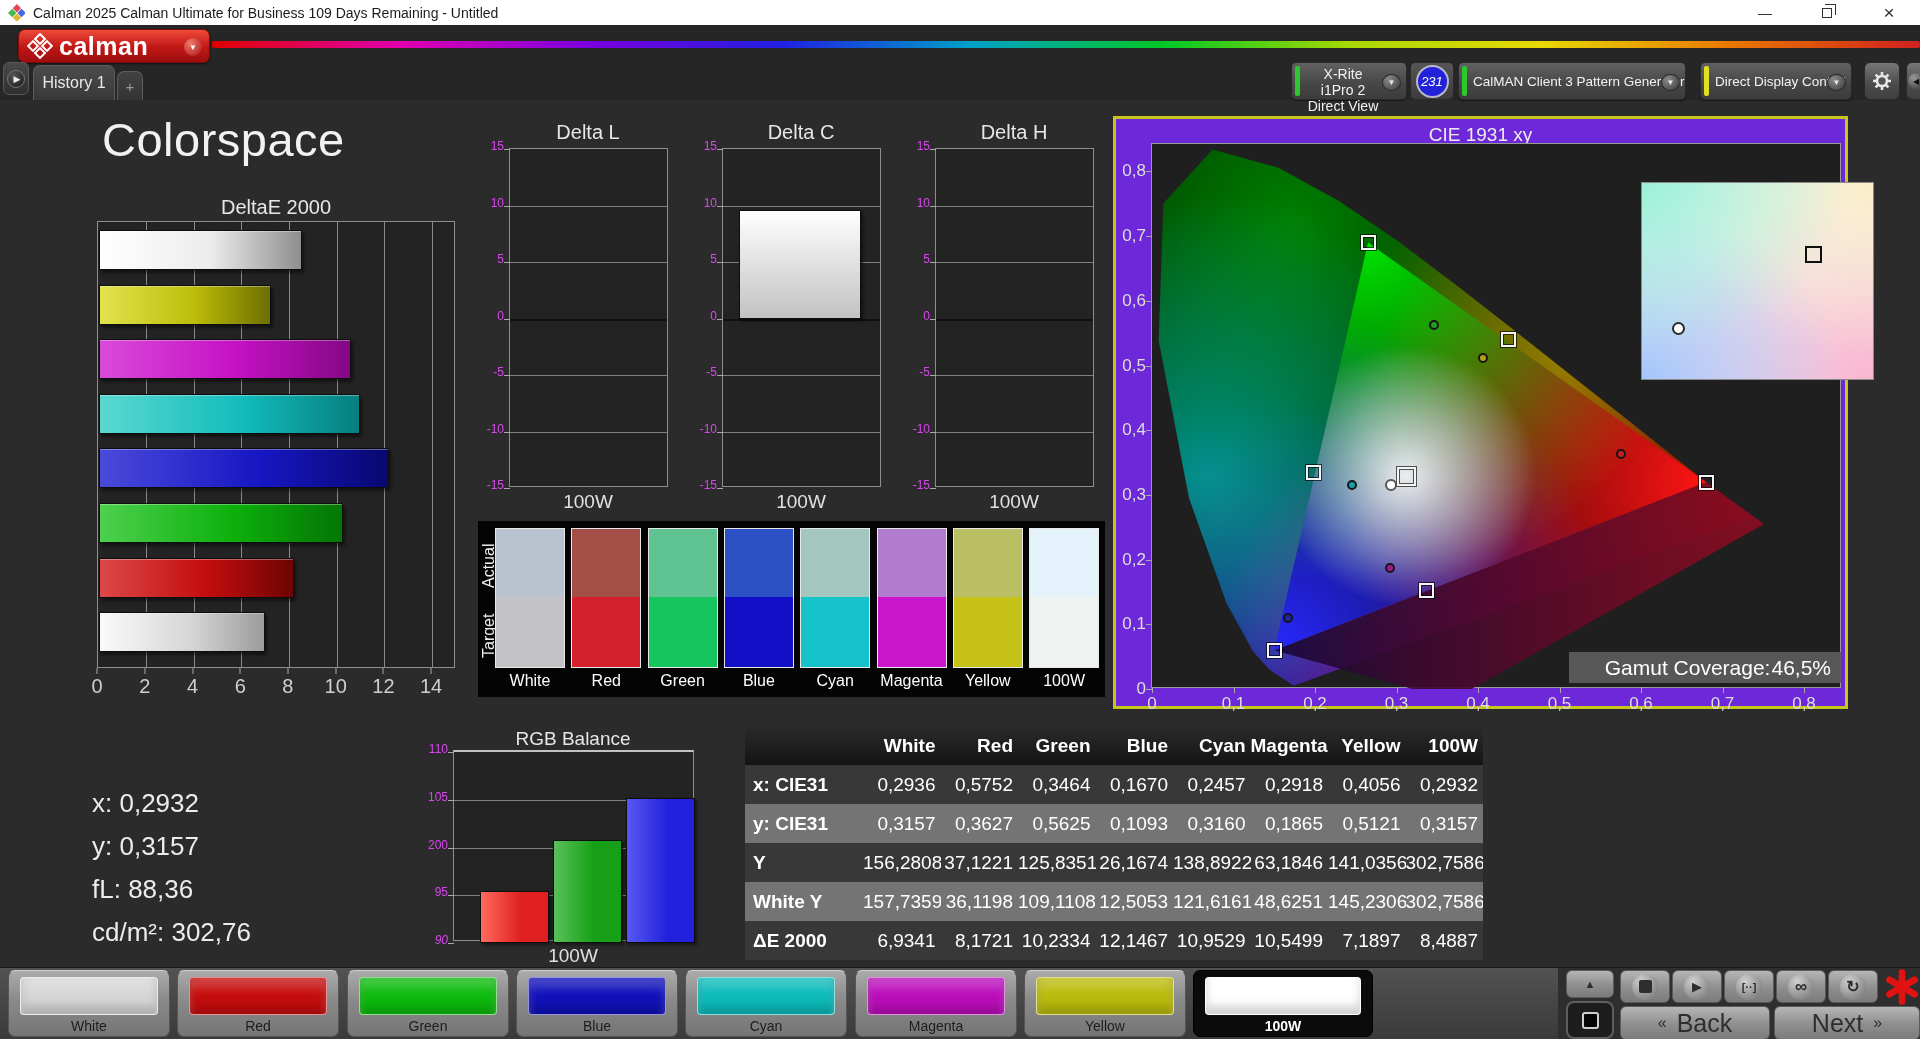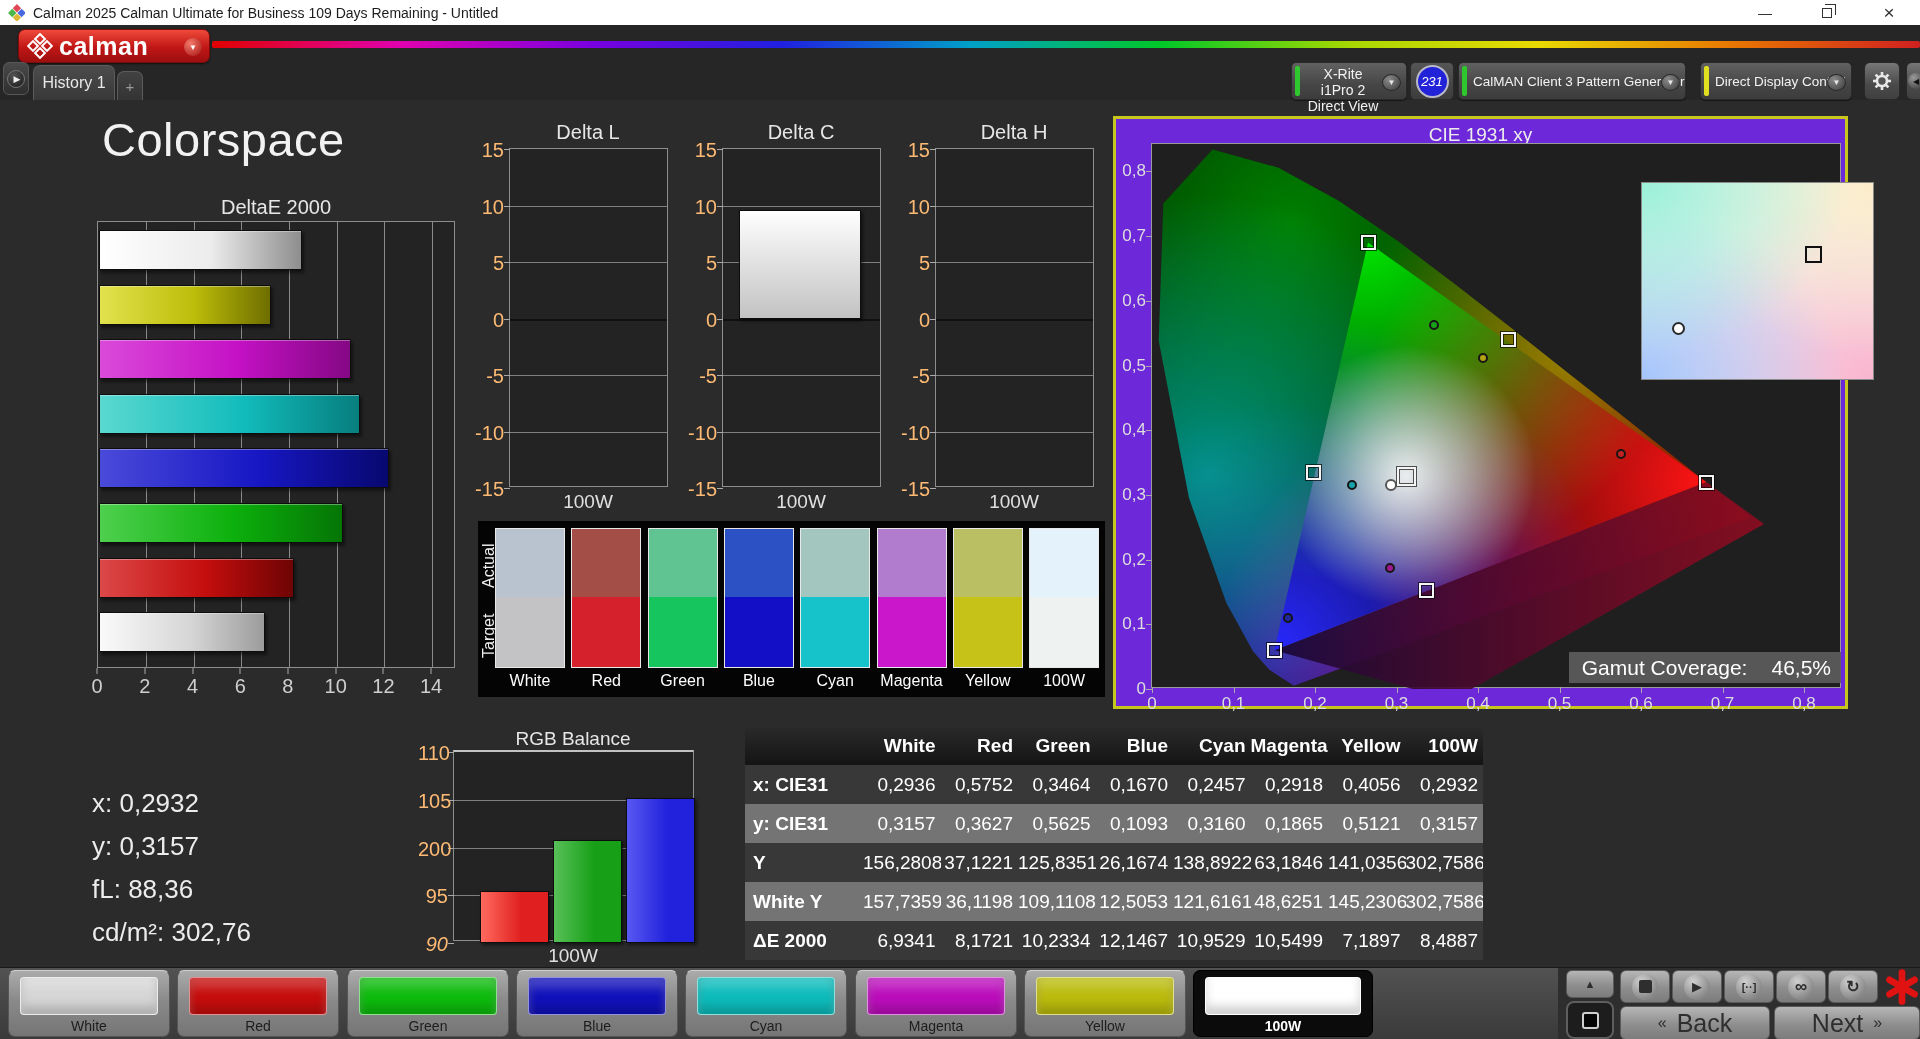--- a/index.html
+++ b/index.html
@@ -68,21 +68,21 @@
   .xlabel{position:absolute;color:#e0e0e0;font-size:19px;transform:translateX(-50%);white-space:nowrap;}
   .plot{position:absolute;background:#232323;border:1px solid #8e8e8e;}
   .vgrid{position:absolute;top:0;bottom:0;width:1px;background:#8a8a8a;}
   .hgrid{position:absolute;left:0;right:0;height:1px;background:#808080;}
   .hgrid.zero{height:2px;background:#101010;}
   .hbar{position:absolute;left:1px;height:40px;border:1px solid #0d0d0d;border-radius:1px;
     box-shadow:2px 3px 3px rgba(0,0,0,.45), inset 0 1px 0 rgba(255,255,255,.35);}
   .vbar{position:absolute;border:1px solid #0d0d0d;box-shadow:2px 2px 3px rgba(0,0,0,.5);}
   .xtick{position:absolute;top:7px;transform:translateX(-50%);color:#cfcfcf;font-size:20px;}
   .xtm{position:absolute;top:0;width:1px;height:6px;background:#aaa;transform:translateX(-50%);}
-  .ytick{position:absolute;left:-36px;width:30px;text-align:right;color:#fdba74;font-size:20px;}
+  .ytick{position:absolute;left:-36px;width:30px;text-align:right;color:#d946ef;font-size:12px;}
   .ytm{position:absolute;left:-6px;width:6px;height:1px;background:#aaa;}
 
   
   #swatch-panel{position:absolute;left:478px;top:521px;width:627px;height:176px;background:#040404;}
   .rotlbl{position:absolute;left:2px;width:16px;color:#f0f0f0;font-size:16px;writing-mode:vertical-rl;
     transform:rotate(180deg);text-align:center;}
   .swcol{position:absolute;top:7px;width:70px;height:162px;}
   .swa{position:absolute;left:0;top:0;width:70px;height:69px;border:1px solid #e8e8e8;border-bottom:none;}
   .swt{position:absolute;left:0;top:69px;width:70px;height:71px;border:1px solid #e8e8e8;border-top:none;}
   .swl{position:absolute;left:-6px;right:-6px;top:144px;text-align:center;color:#fff;font-size:16px;}
@@ -104,21 +104,21 @@
   #cie-inset{position:absolute;left:489px;top:38px;width:233px;height:198px;border:1px solid #8a8a8a;z-index:7;
     background:
       radial-gradient(at 0% 0%, rgba(150,240,215,.95), rgba(150,240,215,0) 62%),
       radial-gradient(at 100% 0%, rgba(252,236,200,.95), rgba(252,236,200,0) 62%),
       radial-gradient(at 0% 100%, rgba(160,195,252,.95), rgba(160,195,252,0) 62%),
       radial-gradient(at 100% 100%, rgba(250,178,205,.95), rgba(250,178,205,0) 68%),
       linear-gradient(#eef6f2,#f6ecf0);}
   #inset-square{position:absolute;width:17px;height:17px;border:2.5px solid #101010;}
   #inset-circle{position:absolute;width:13px;height:13px;border-radius:50%;background:#fff;border:2px solid #2a2a2a;}
   #coverage{position:absolute;left:453px;top:533px;width:272px;height:31px;background:rgba(92,92,92,.92);
-    z-index:8;color:#fff;font-size:21px;display:flex;align-items:center;justify-content:flex-end;padding-right:10px;gap:24px;}
+    z-index:8;color:#fff;font-size:21px;display:flex;align-items:center;justify-content:flex-end;padding-right:10px;gap:1px;}
 
   
   #cur-title{position:absolute;left:90px;top:738px;font-size:31px;color:#f0f0f0;}
   .cur-line{position:absolute;left:92px;color:#ececec;font-size:26px;}
 
   
   #tablewrap{position:absolute;left:745px;top:727px;width:738px;}
   table{border-collapse:collapse;width:738px;table-layout:fixed;}
   th,td{color:#fff;font-size:19px;height:39px;padding:0 5px 0 0;overflow:hidden;white-space:nowrap;}
   thead tr{background:linear-gradient(#2a2a2a,#141414);}

